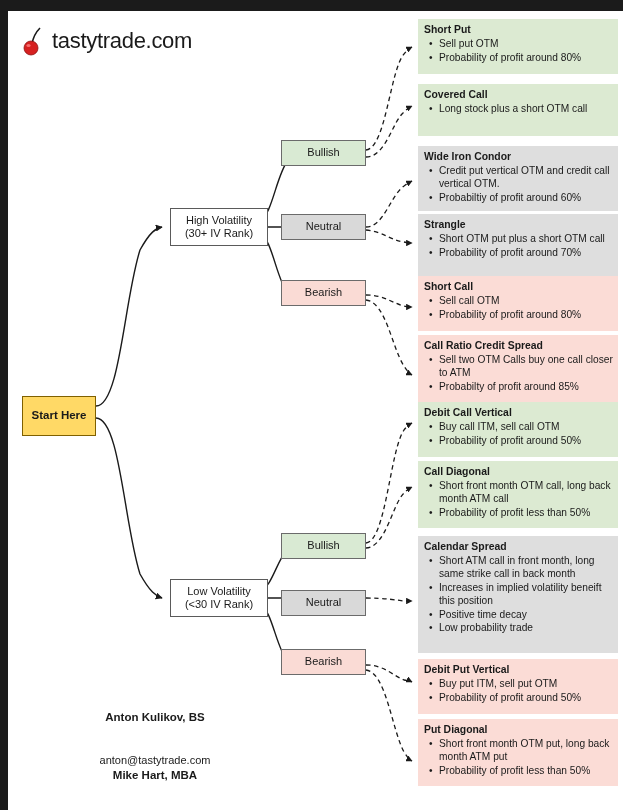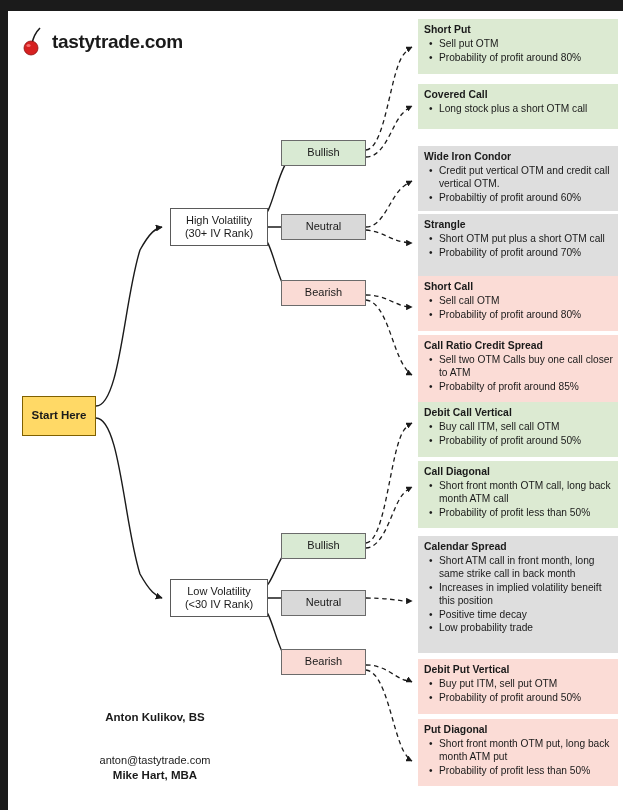--- a/index.html
+++ b/index.html
@@ -27,21 +27,21 @@
     pointer-events: none;
   }
 
   
   #brand {
     position: absolute; left: 22px; top: 26px;
     display: flex; align-items: center; gap: 2px;
   }
   #brand .cherry { width: 28px; height: 30px; position: relative; display:block; }
   #brand .wordmark {
-    font-size: 19px; font-weight: bold; color: #1a1a1a; letter-spacing: -0.3px;
+    font-size: 22px; font-weight: normal; color: #1a1a1a; letter-spacing: -0.3px;
     line-height: 1;
   }
 
   
   .node {
     position: absolute;
     border: 1.3px solid #666666;
     display: flex; align-items: center; justify-content: center;
     text-align: center;
     font-size: 11px; color: #1a1a1a; line-height: 1.2;
@@ -181,21 +181,21 @@
   </div>
 
   <div class="card green" style="top:19px; height:55px;">
     <div class="title">Short Put</div>
     <ul>
       <li>Sell put OTM</li>
       <li>Probability of profit around 80%</li>
     </ul>
   </div>
 
-  <div class="card green" style="top:84px; height:45px;">
+  <div class="card green" style="top:84px; height:52px;">
     <div class="title">Covered Call</div>
     <ul>
       <li>Long stock plus a short OTM call</li>
     </ul>
   </div>
 
   <div class="card grey" style="top:146px; height:65px;">
     <div class="title">Wide Iron Condor</div>
     <ul>
       <li>Credit put vertical OTM and credit call vertical OTM.</li>

